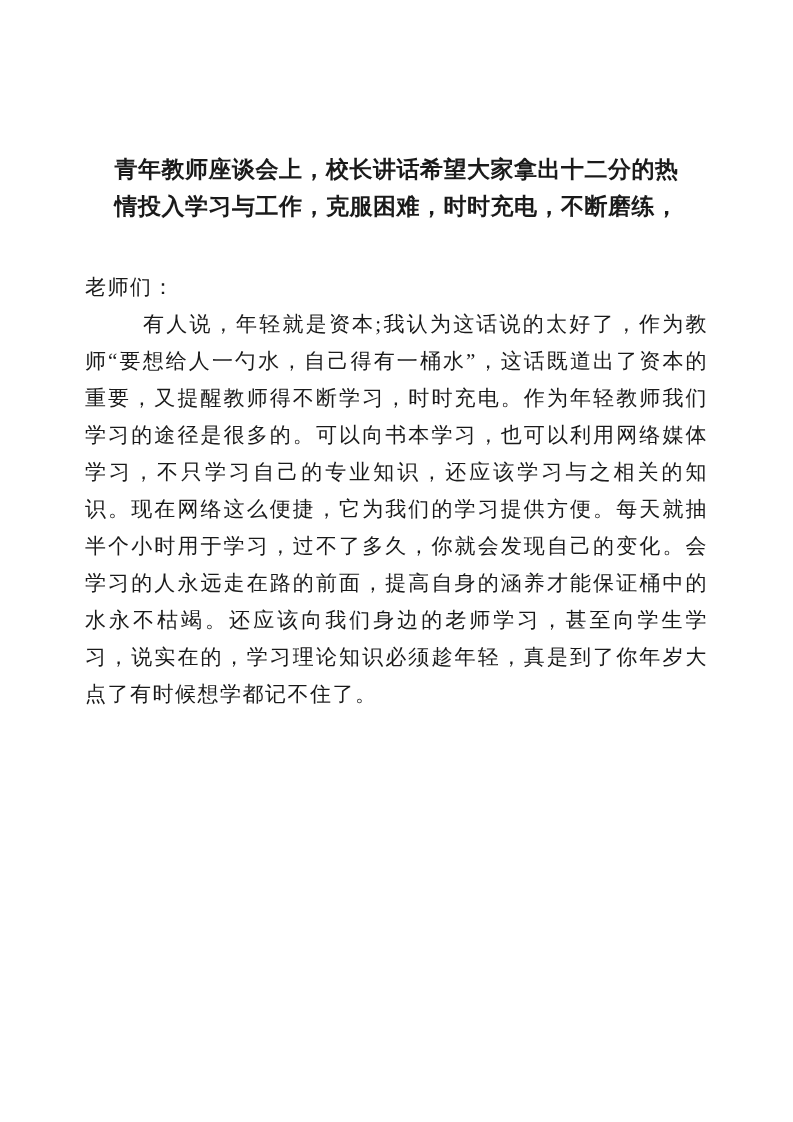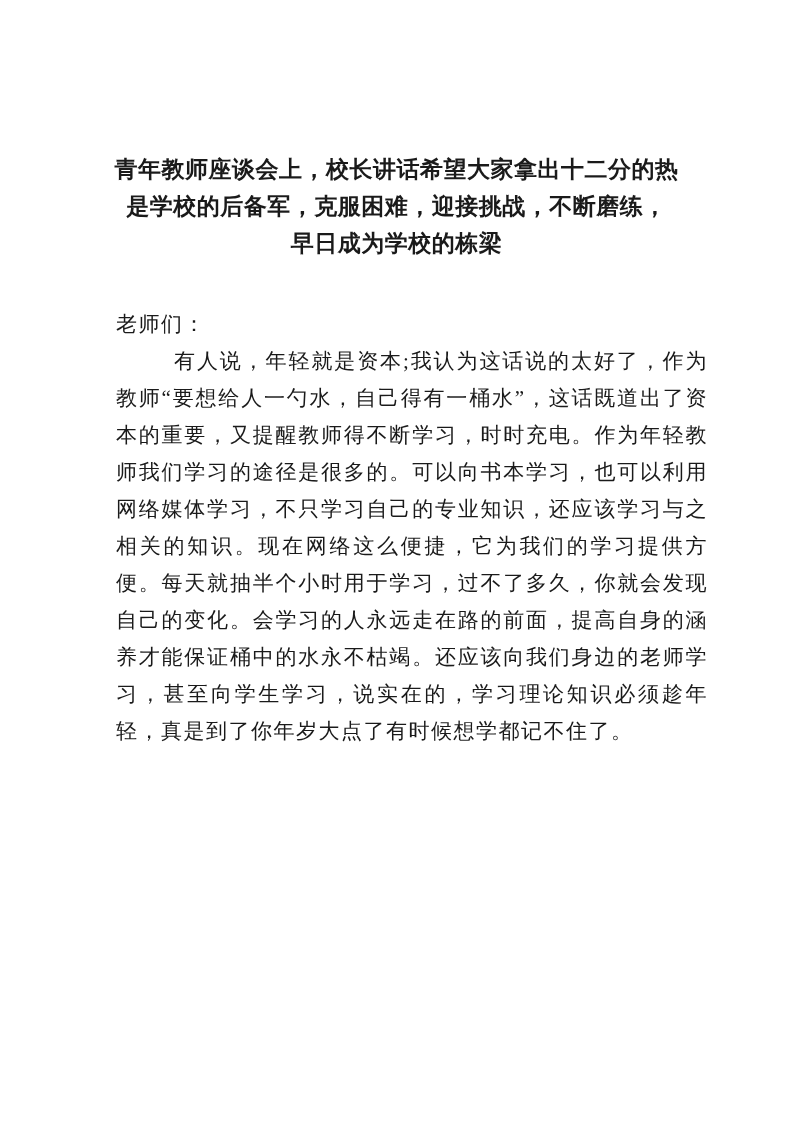--- a/index.html
+++ b/index.html
@@ -28,42 +28,40 @@
     line-height: 37px;
     text-align: center;
     letter-spacing: 0.5px;
   }
   .doc-body {
     margin-top: 44px;
     font-size: 21px;
     line-height: 37px;
     letter-spacing: 1.5px;
     text-align: justify;
-    margin-left: 31px;
   }
   .doc-body p {
     margin: 0;
     padding: 0;
   }
   .indent {
     text-indent: 58px;
   }
   .bold {
     font-weight: bold;
   }
 </style>
 </head>
 <body>
 
 <div class="page">
 
   <h1 class="doc-title">
     <span>青年教师座谈会上，校长讲话希望大家拿出十二分的热</span><br>
-    <span>是学校的后备军，克服困难，迎接挑战，不断磨练，</span><br>
-    <span>早日成为学校的栋梁</span>
+    <span>情投入学习与工作，克服困难，时时充电，不断磨练，</span><br>
   </h1>
 
   <div class="doc-body">
     <p>老师们：</p>
     <p class="indent">有人说，年轻就是资本;我认为这话说的太好了，作为教师“要想给人一勺水，自己得有一桶水”，这话既道出了资本的重要，又提醒教师得不断学习，时时充电。作为年轻教师我们学习的途径是很多的。可以向书本学习，也可以利用网络媒体学习，不只学习自己的专业知识，还应该学习与之相关的知识。现在网络这么便捷，它为我们的学习提供方便。每天就抽半个小时用于学习，过不了多久，你就会发现自己的变化。会学习的人永远走在路的前面，提高自身的涵养才能保证桶中的水永不枯竭。还应该向我们身边的老师学习，甚至向学生学习，说实在的，学习理论知识必须趁年轻，真是到了你年岁大点了有时候想学都记不住了。</p>
   </div>
 
 </div>
 
 </body></html>

